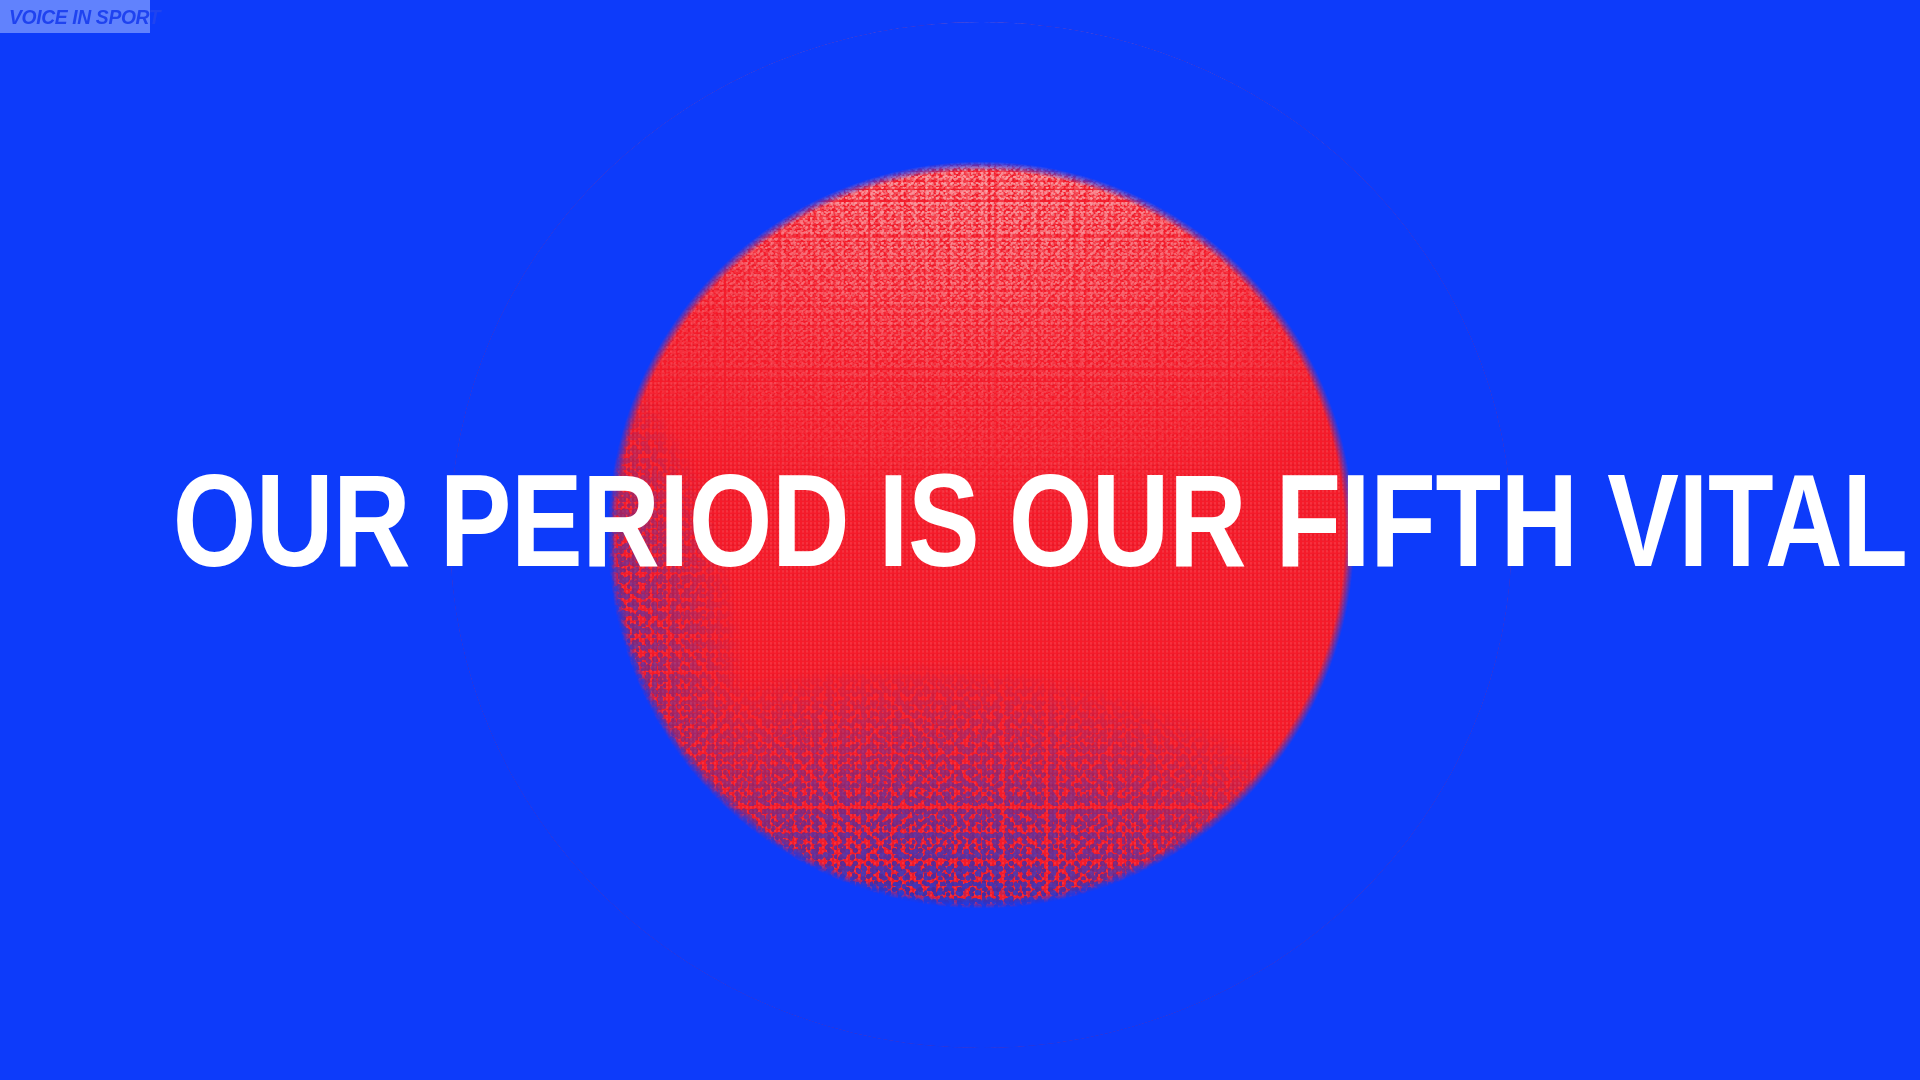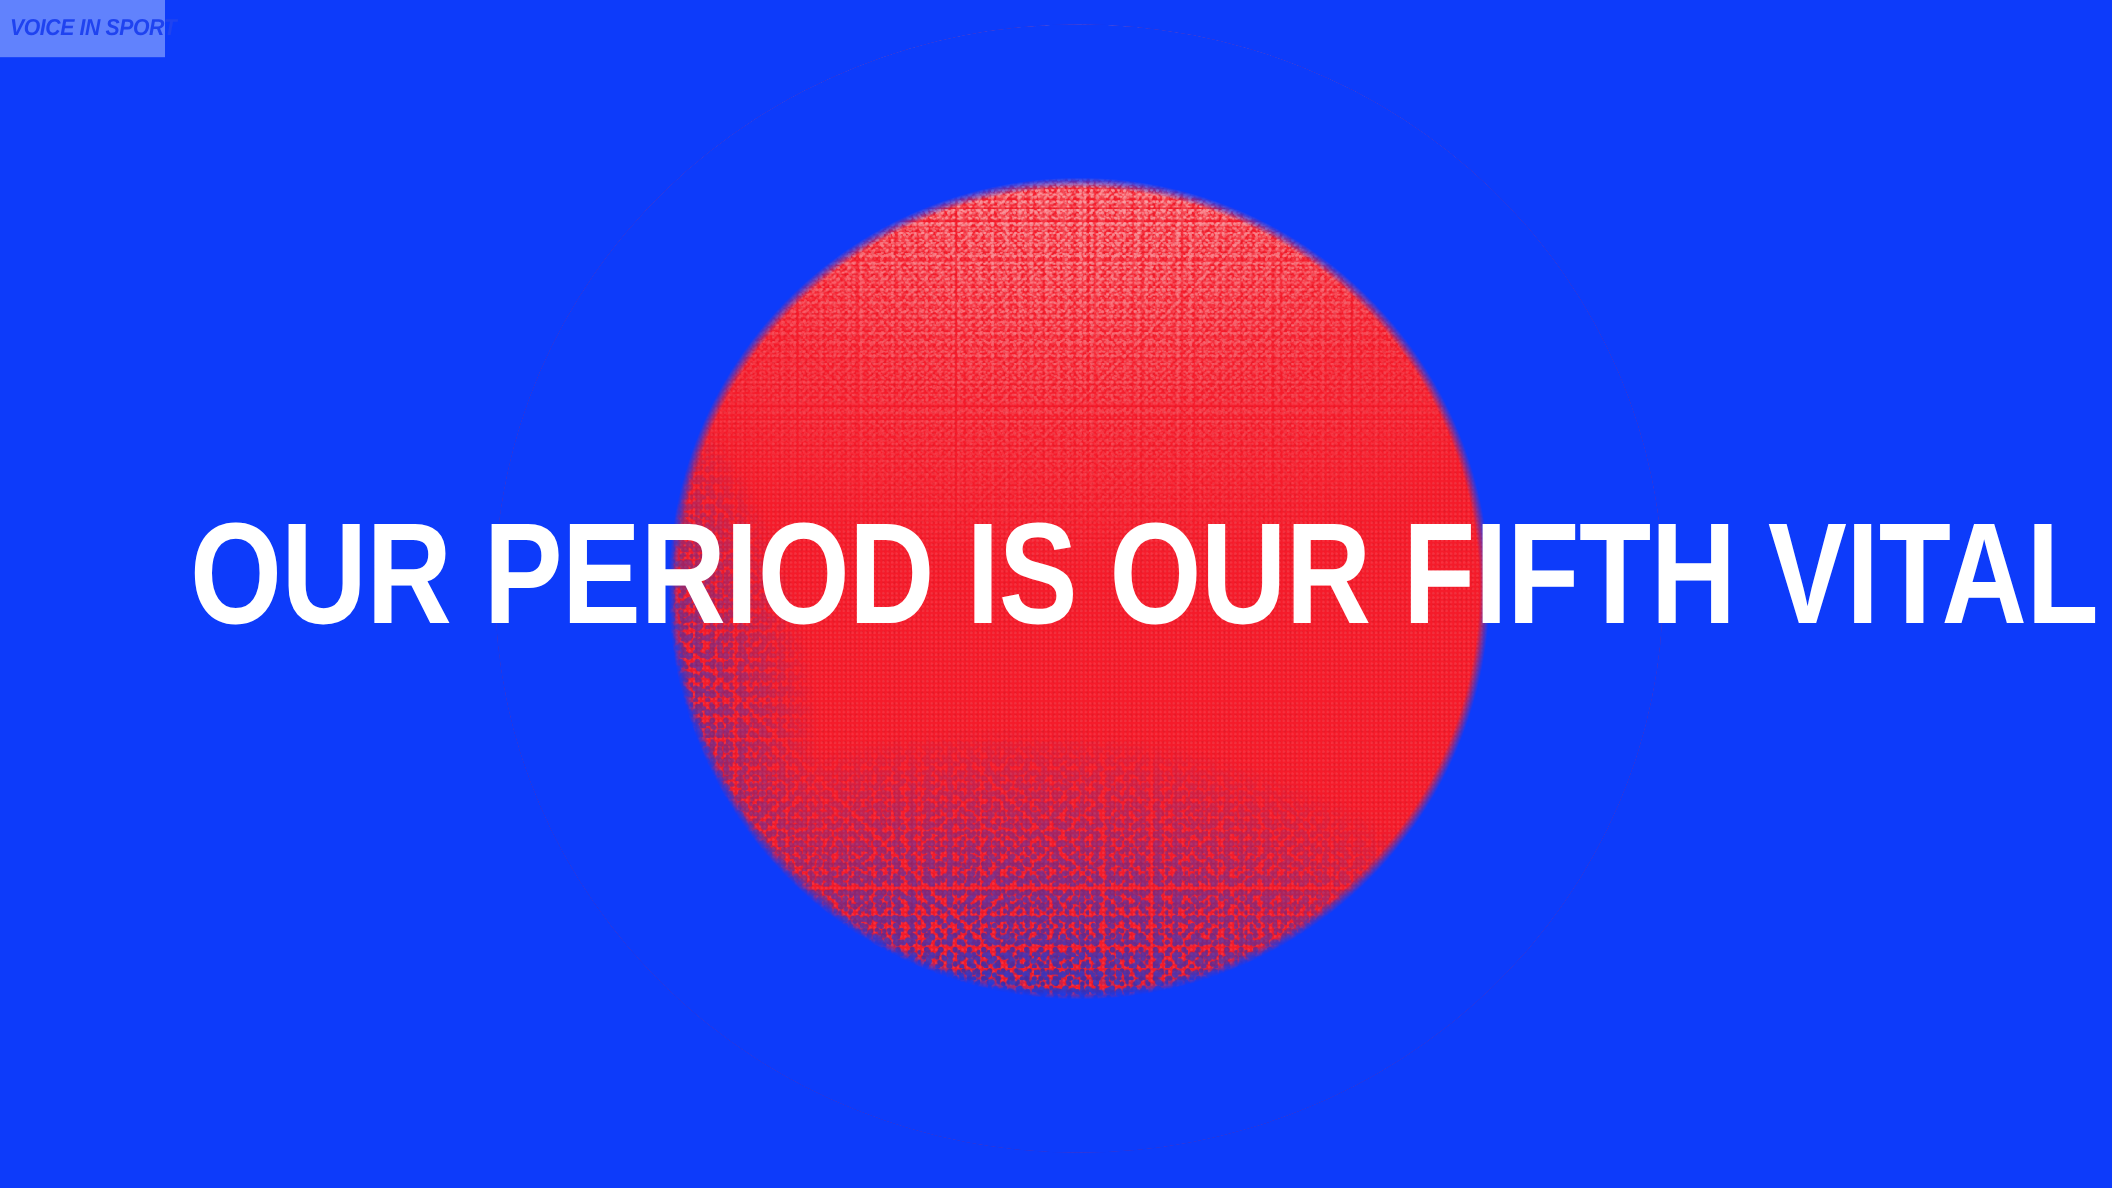--- a/index.html
+++ b/index.html
@@ -161,21 +161,21 @@
     transform-origin:50% 50%;
     -webkit-font-smoothing:antialiased;
   }
 
   
   .logo-badge {
     position:absolute;
     left:0;
     top:0;
     width:150px;
-    height:52px;
+    height:33px;
     background:rgba(150,175,255,.62);
     display:flex;
     align-items:center;
     padding-left:9px;
   }
 
   .logo-text {
     color:#1f43f0;
     font-family:"Liberation Sans Narrow", "Liberation Sans", sans-serif;
     font-weight:700;

